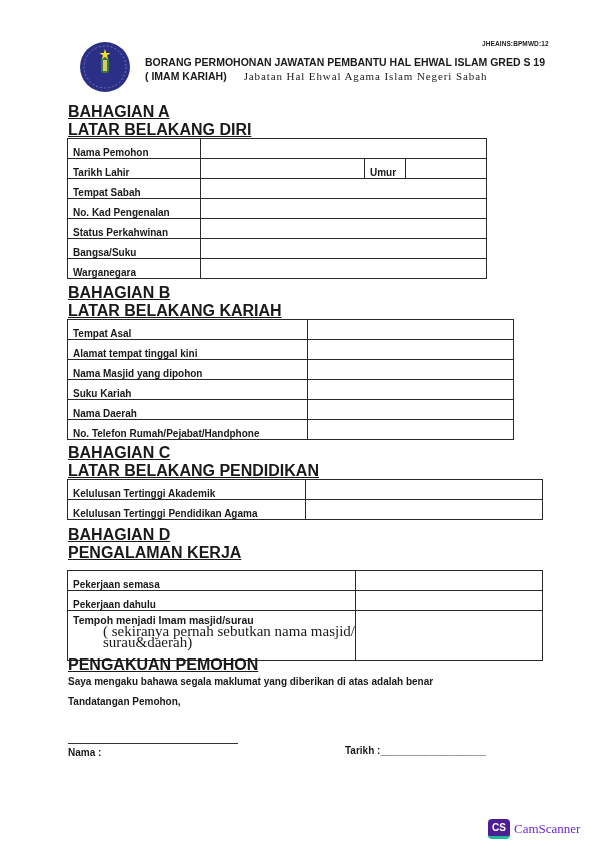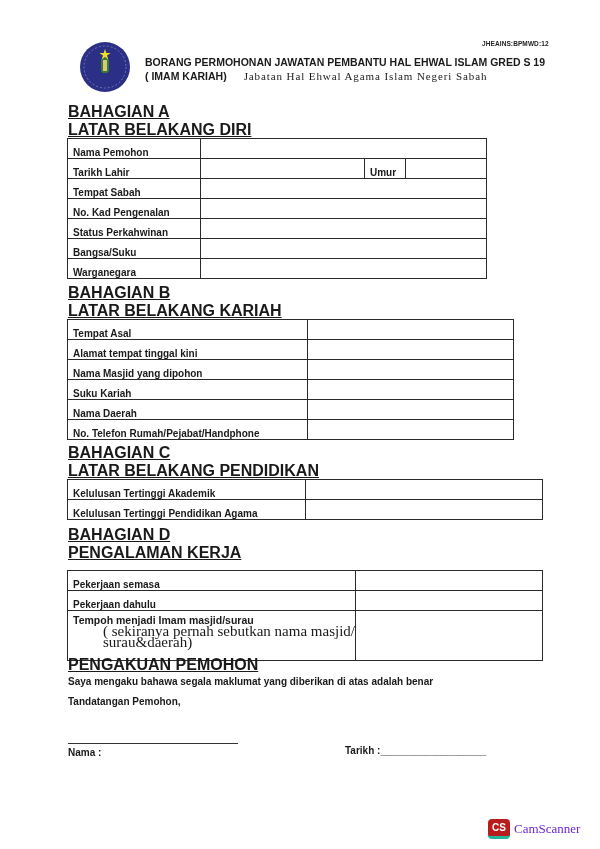--- a/index.html
+++ b/index.html
@@ -13,21 +13,21 @@
   .title2 .serif { font-family:"Liberation Serif", serif; font-size:11px; letter-spacing:0.9px; margin-left:17px; }
   .sec { position:absolute; left:68px; font-size:16px; font-weight:bold; text-decoration:underline; white-space:nowrap; }
   table.form { position:absolute; left:67px; border-collapse:collapse; }
   table.form td { border:1.2px solid #2a2a2a; padding:0 0 0 5px; font-size:10px; font-weight:bold;
                   vertical-align:bottom; height:19px; white-space:nowrap; }
   table.form td.val { padding:0; }
   .italic-note { font-family:"Liberation Serif", serif; font-weight:normal; font-size:15px; line-height:11px;margin-left:30px; }
   .text { position:absolute; left:68px; font-size:10px; font-weight:bold; white-space:nowrap; }
   .sigline { position:absolute; left:68px; top:743px; width:170px; border-top:1px solid #333; }
   .cs { position:absolute; left:488px; top:819px; display:flex; align-items:center; }
-  .cs-badge { width:22px; height:20px; background:#b91c1c; border-radius:4px; color:#fff; font-size:10px; font-weight:bold;
+  .cs-badge { width:22px; height:20px; background:#4c1d95; border-radius:4px; color:#fff; font-size:10px; font-weight:bold;
               display:flex; align-items:center; justify-content:center; border-bottom:3px solid #1fb89a; box-sizing:border-box; }
   .cs-text { font-family:"Liberation Serif", serif; font-size:13px; color:#6d28d9; margin-left:4px; }
 </style>
 </head>
 <body>
 
 <div class="code">JHEAINS:BPMWD:12</div>
 
 <svg class="logo" viewBox="0 0 52 52">
   <circle cx="26" cy="26" r="25" fill="#2c2f86"></circle>

